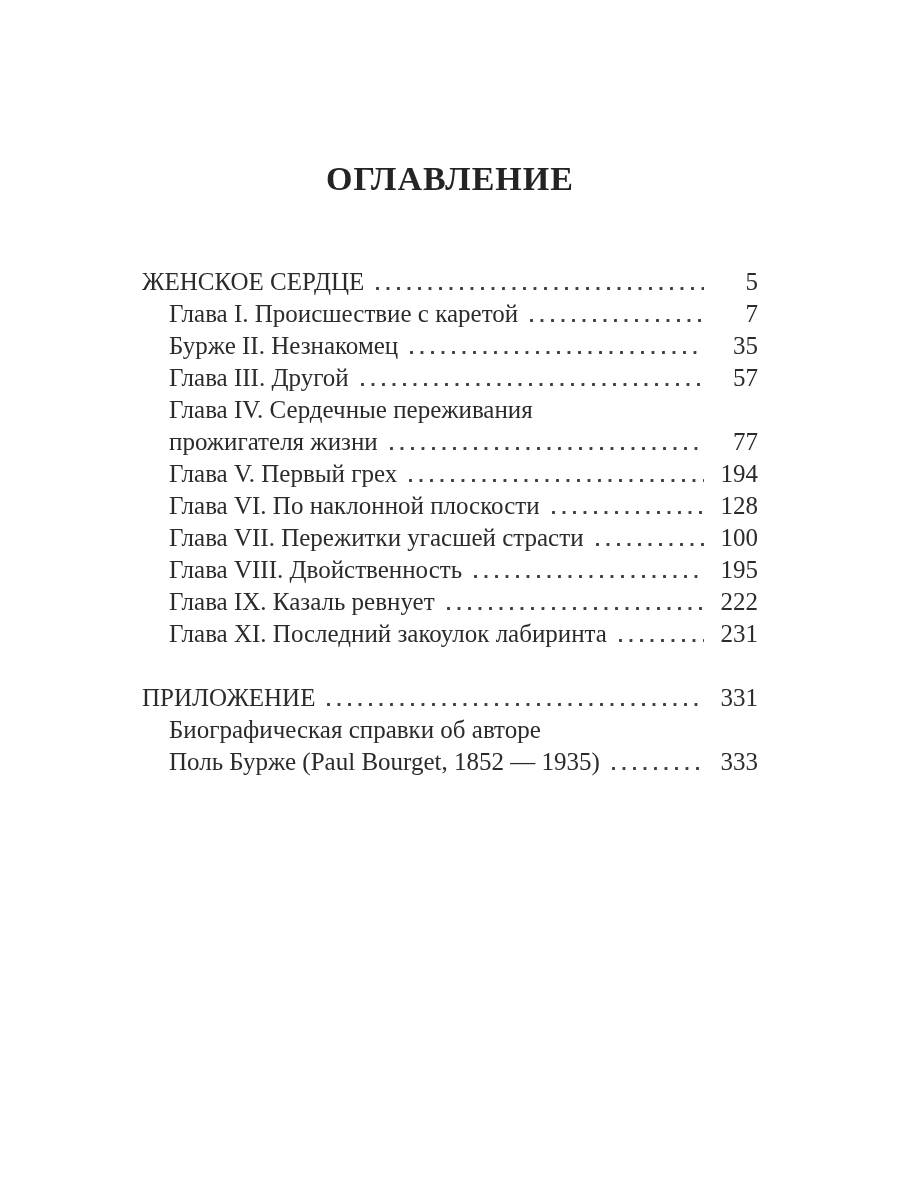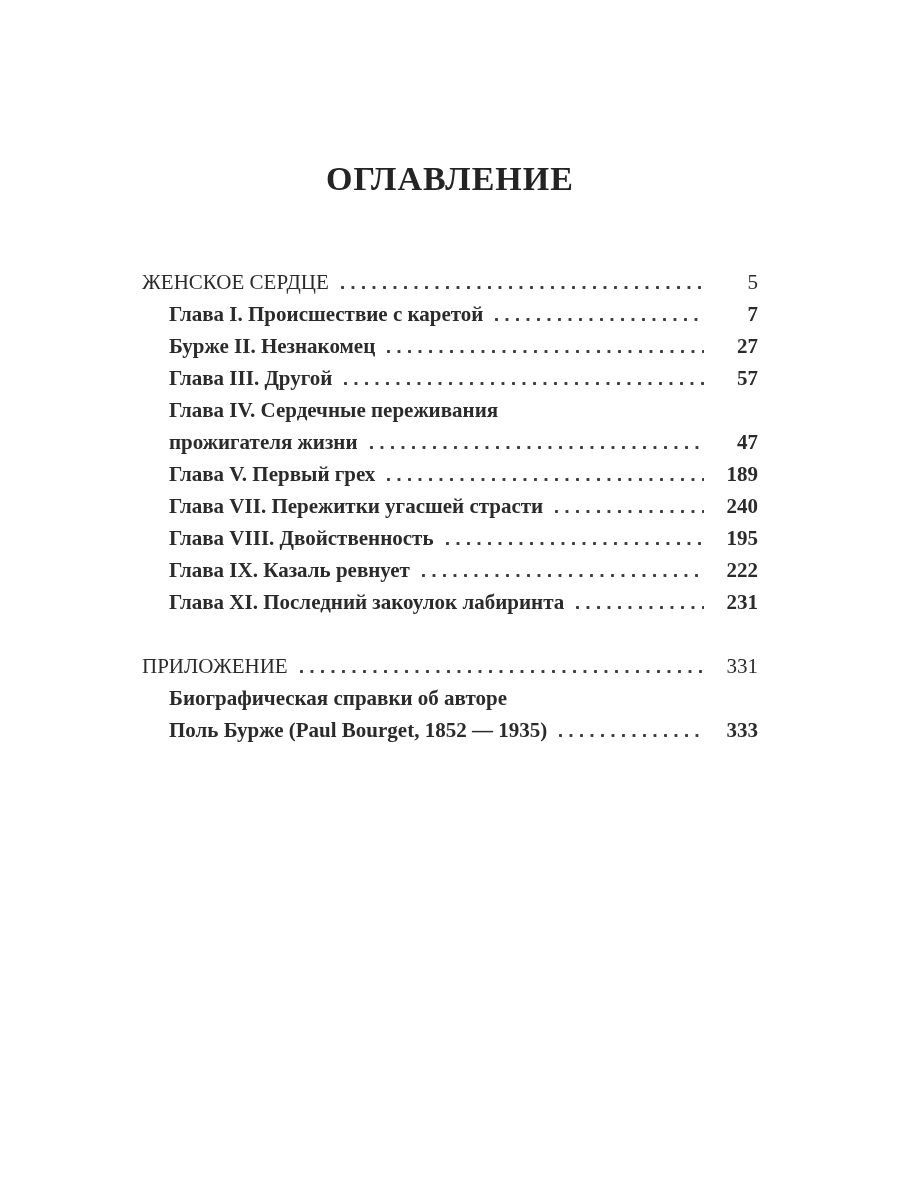--- a/index.html
+++ b/index.html
@@ -19,29 +19,29 @@
     text-align: center;
     font-size: 34px;
     line-height: 42px;
     font-weight: bold;
     letter-spacing: 1px;
     color: #242424;
   }
   .toc {
     width: 616px;
     margin: 66px auto 4px;
-    font-size: 21px;
+    font-size: 25px;
   }
   .toc-row {
     display: flex;
     align-items: baseline;
     line-height: 32px;
     height: 32px;
   }
-  .toc-row.indent { padding-left: 27px; font-weight: bold; }
+  .toc-row.indent { padding-left: 27px; }
   .toc-row.gap-before { margin-top: 32px; justify-content: center; }
   .toc-label { white-space: nowrap; }
   .toc-leader {
     flex: 1 1 auto;
     height: 3px;
     margin: 0 8px 0 12px;
     min-width: 14px;
     background-image: radial-gradient(circle at 1.5px 1.5px, #3b3b3b 1.35px, rgba(255,255,255,0) 1.75px);
     background-size: 10.5px 3px;
     background-repeat: repeat-x;
@@ -66,46 +66,51 @@
     <span class="toc-page">5</span>
   </div>
       <div class="toc-row indent">
     <span class="toc-label">Глава I. Происшествие с каретой</span>
     <span class="toc-leader"></span>
     <span class="toc-page">7</span>
   </div>
       <div class="toc-row indent">
     <span class="toc-label">Бурже II. Незнакомец</span>
     <span class="toc-leader"></span>
-    <span class="toc-page">27</span>
+    <span class="toc-page">35</span>
   </div>
       <div class="toc-row indent">
     <span class="toc-label">Глава III. Другой</span>
     <span class="toc-leader"></span>
     <span class="toc-page">57</span>
   </div>
       <div class="toc-row indent">
     <span class="toc-label">Глава IV. Сердечные переживания</span>
     <span class="toc-leader hidden"></span>
     <span class="toc-page hidden"></span>
   </div>
       <div class="toc-row indent">
     <span class="toc-label">прожигателя жизни</span>
     <span class="toc-leader"></span>
-    <span class="toc-page">47</span>
+    <span class="toc-page">77</span>
   </div>
       <div class="toc-row indent">
     <span class="toc-label">Глава V. Первый грех</span>
     <span class="toc-leader"></span>
-    <span class="toc-page">189</span>
+    <span class="toc-page">194</span>
+  </div>
+      <div class="toc-row indent">
+    <span class="toc-label">Глава VI. По наклонной плоскости</span>
+    <span class="toc-leader"></span>
+    <span class="toc-page">128</span>
   </div>
       <div class="toc-row indent">
     <span class="toc-label">Глава VII. Пережитки угасшей страсти</span>
     <span class="toc-leader"></span>
-    <span class="toc-page">240</span>
+    <span class="toc-page">100</span>
   </div>
       <div class="toc-row indent">
     <span class="toc-label">Глава VIII. Двойственность</span>
     <span class="toc-leader"></span>
     <span class="toc-page">195</span>
   </div>
       <div class="toc-row indent">
     <span class="toc-label">Глава IX. Казаль ревнует</span>
     <span class="toc-leader"></span>
     <span class="toc-page">222</span>

